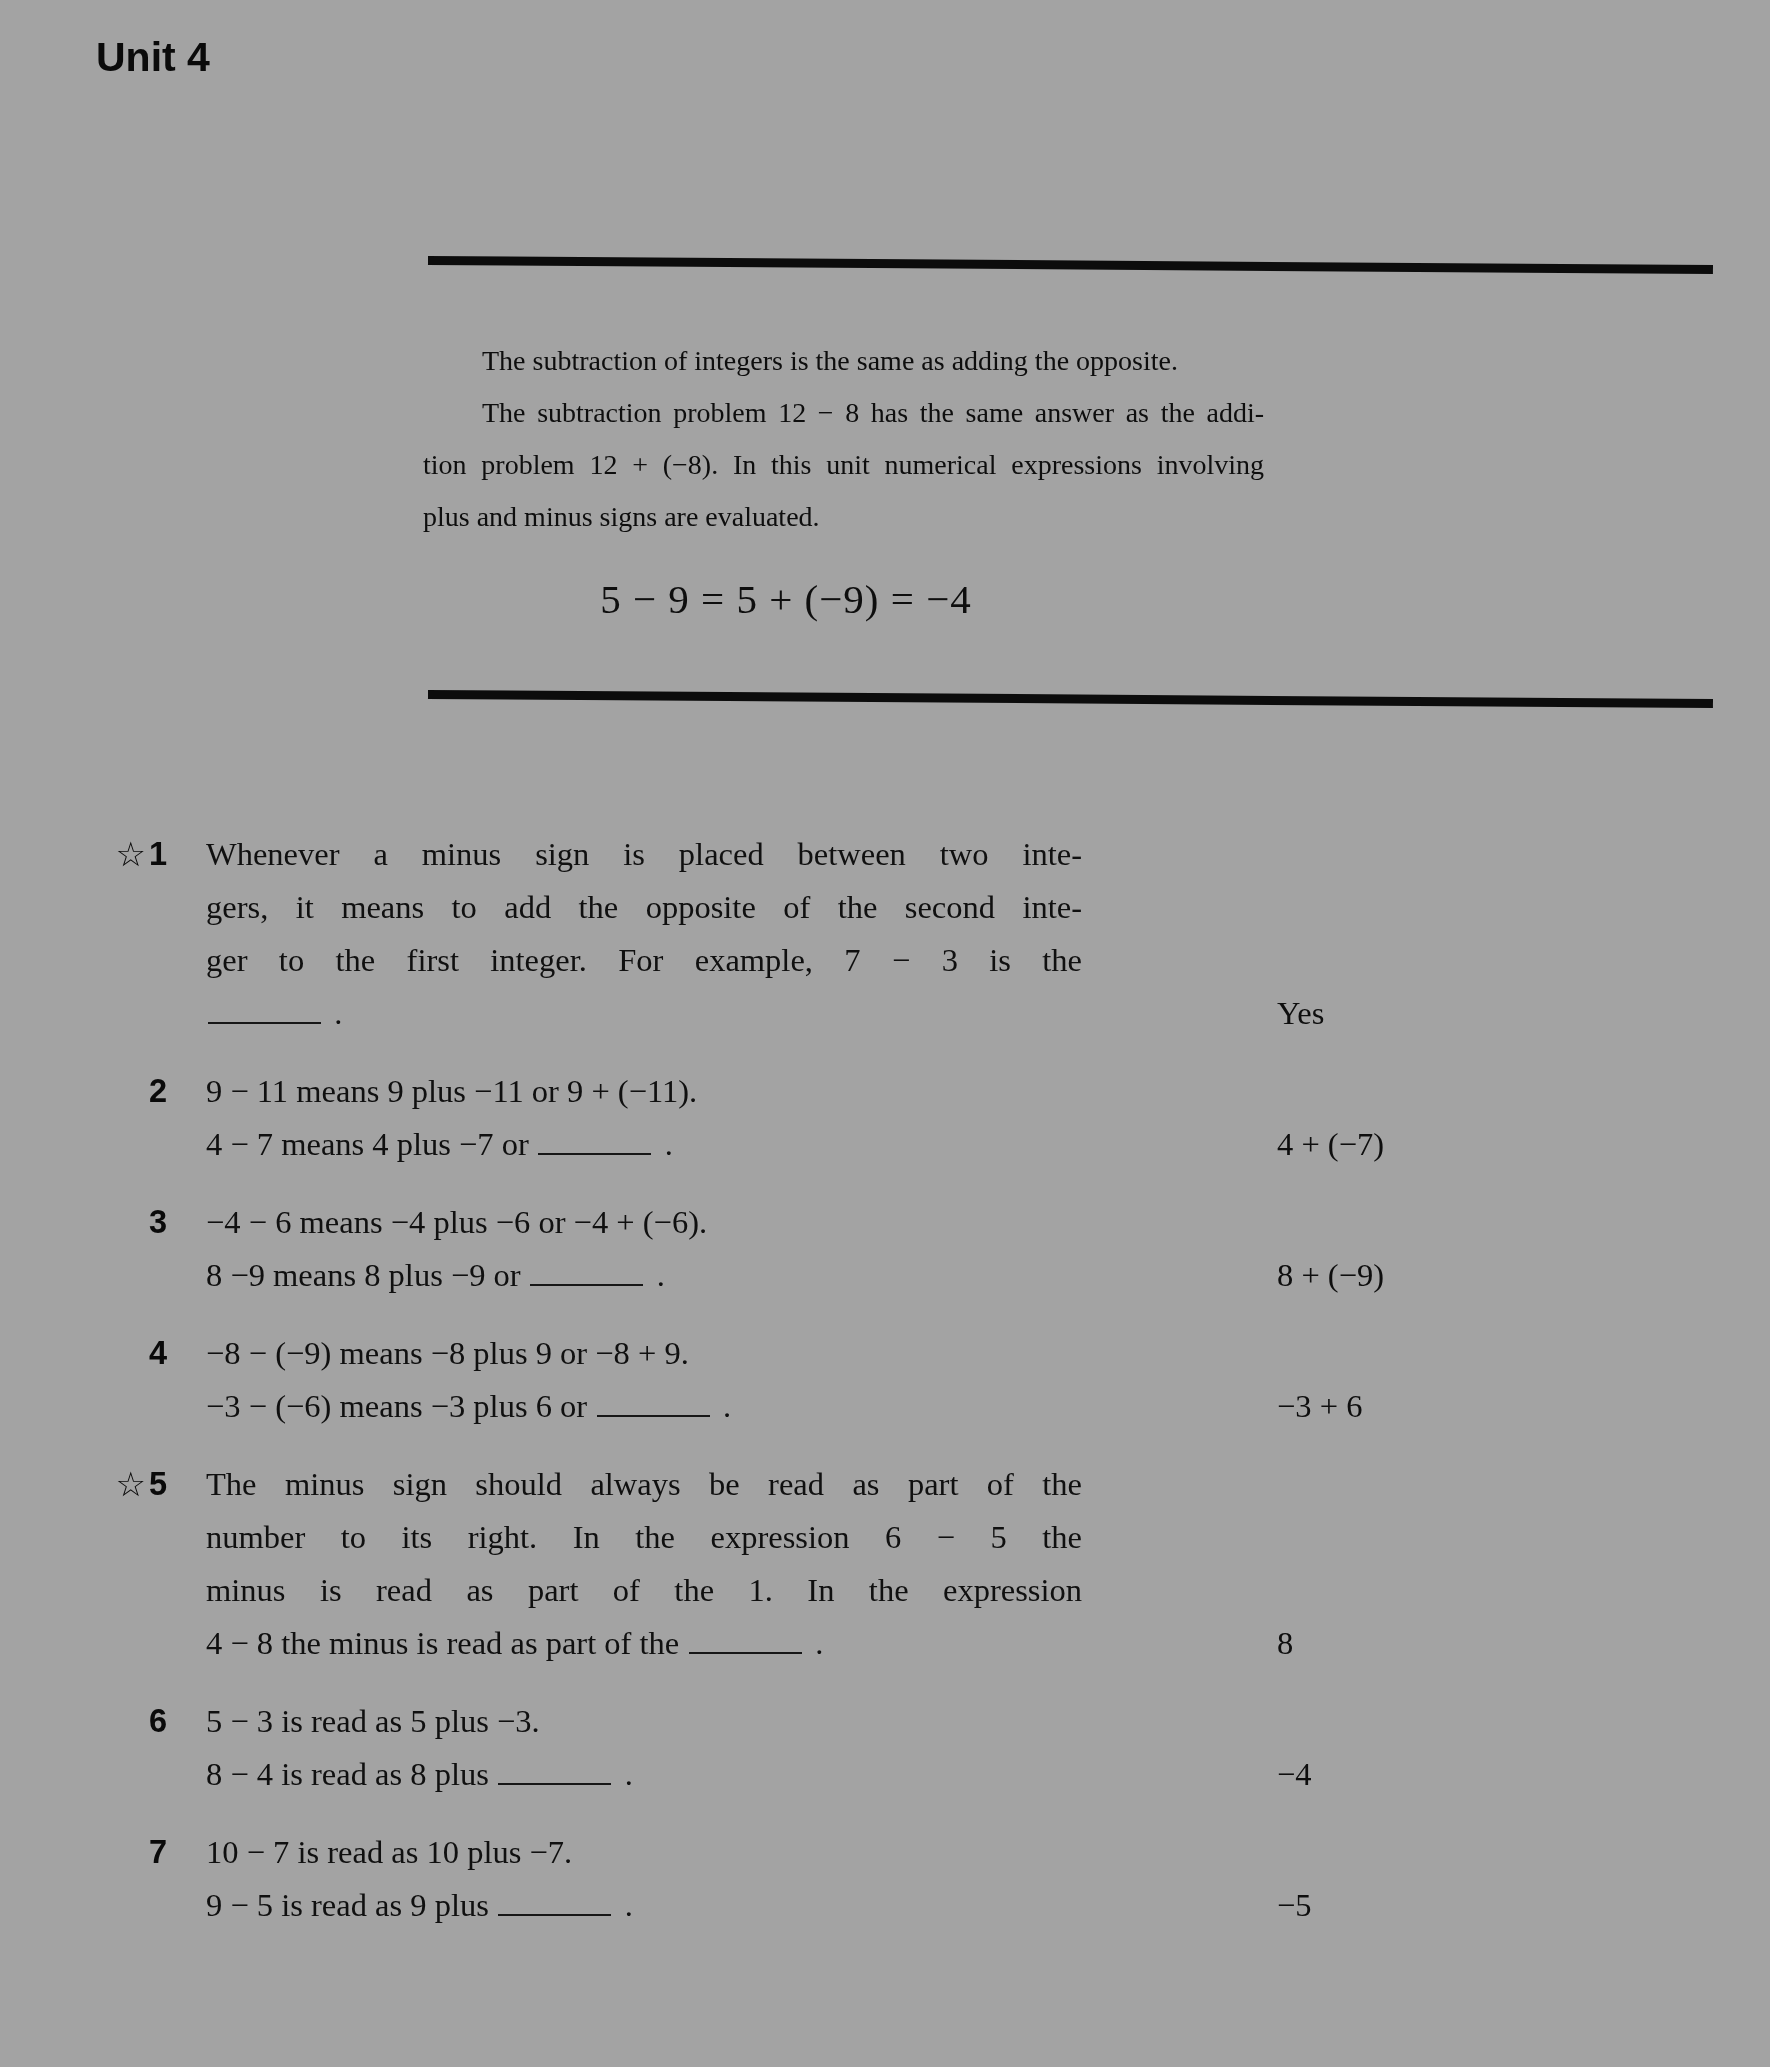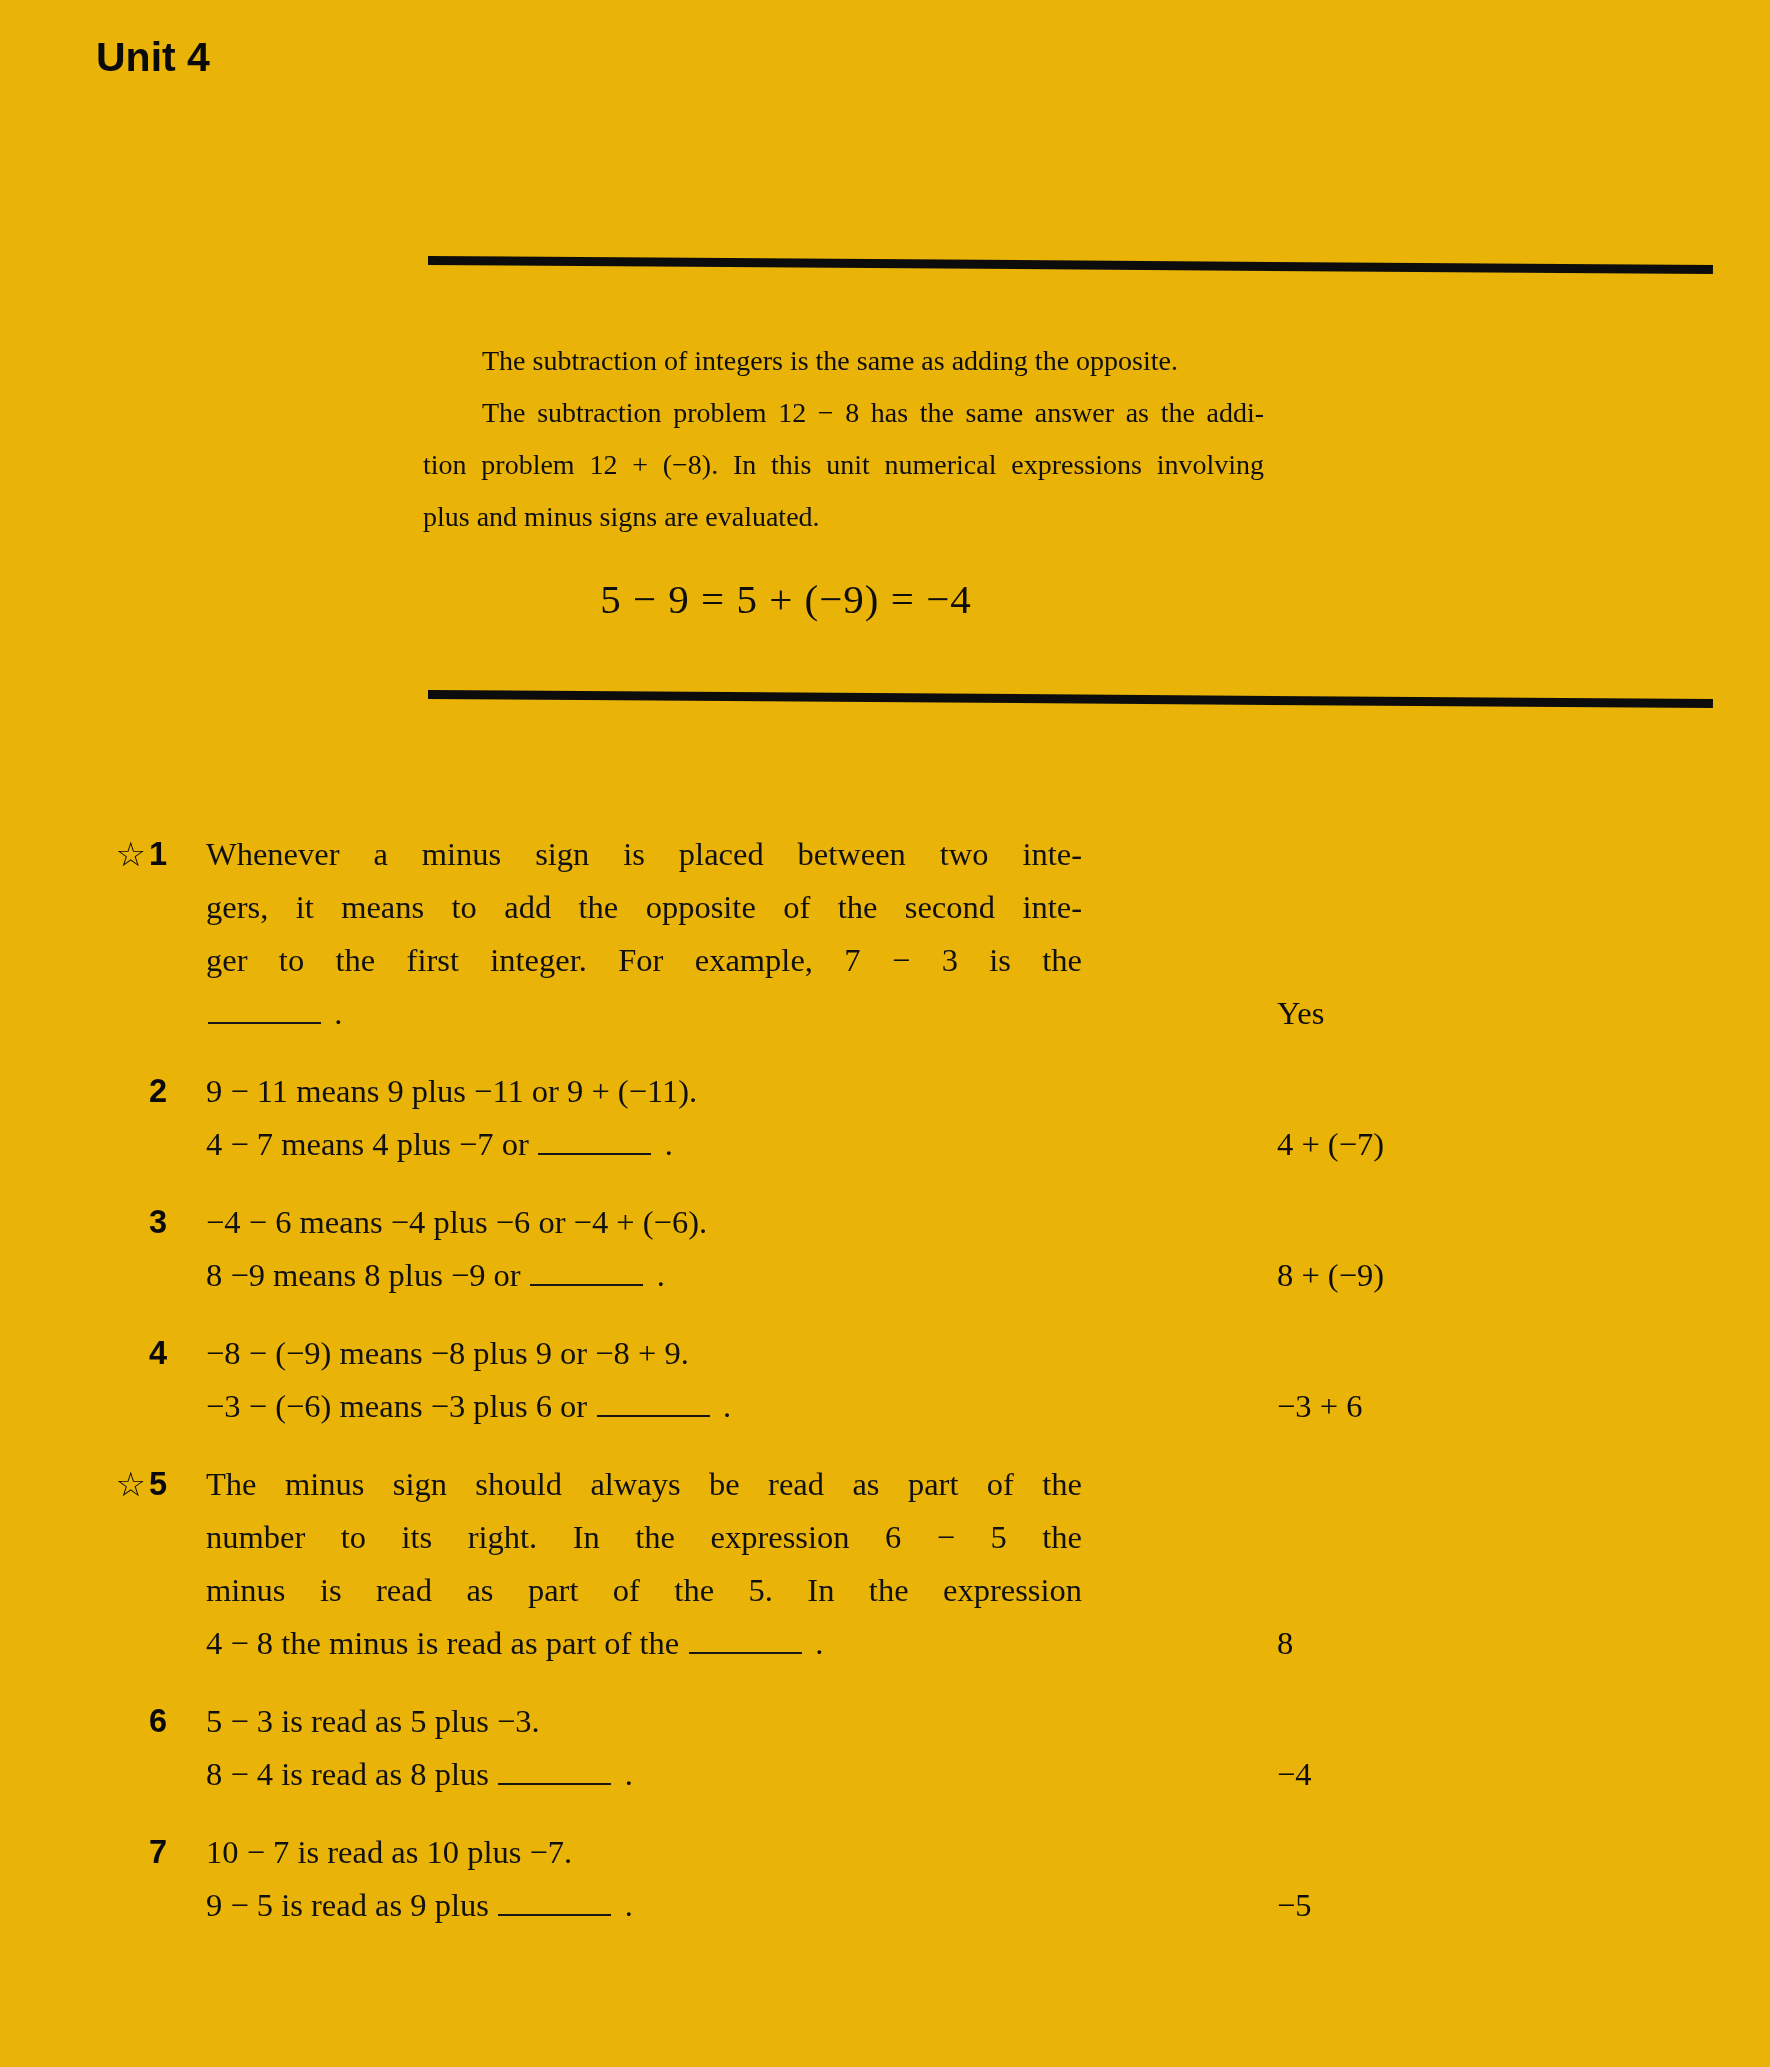--- a/index.html
+++ b/index.html
@@ -1,17 +1,17 @@
 <!DOCTYPE html>
 <html><head>
 <meta charset="utf-8">
 <style>
   html,body{margin:0;padding:0;background:#d9d9d9;}
   .page{
-    position:relative;width:1770px;height:2068px;background:#eab308;
+    position:relative;width:1770px;height:2068px;background:#a3a3a3;
     font-family:"Liberation Serif",serif;color:#101010;overflow:hidden;
   }
   
   .unit-label{
     position:absolute;left:96px;top:34px;
     font-family:"Liberation Sans",sans-serif;font-weight:700;font-size:41px;color:#0a0a0a;
   }
   .title-lines{
     position:absolute;left:274px;top:34px;line-height:55px;
     font-family:"Liberation Sans",sans-serif;font-weight:700;font-size:41px;color:#0a0a0a;
@@ -123,21 +123,21 @@
     </div>
 
     <div class="problem">
       <div class="num-cell">
         <span class="star">☆</span>
         <span>5</span>
       </div>
       <div class="text-cell">
         <div class="pline jl">The minus sign should always be read as part of the</div>
         <div class="pline jl">number to its right.  In the expression 6 − 5 the</div>
-        <div class="pline jl">minus is read as part of the 5.  In the expression</div>
+        <div class="pline jl">minus is read as part of the 1.  In the expression</div>
         <div class="pline"><span>4 − 8 the minus is read as part of the</span><span class="blank"></span><span class="dot">.</span></div>
       </div>
       <div class="answer">8</div>
     </div>
 
     <div class="problem">
       <div class="num-cell">
 
         <span>6</span>
       </div>

